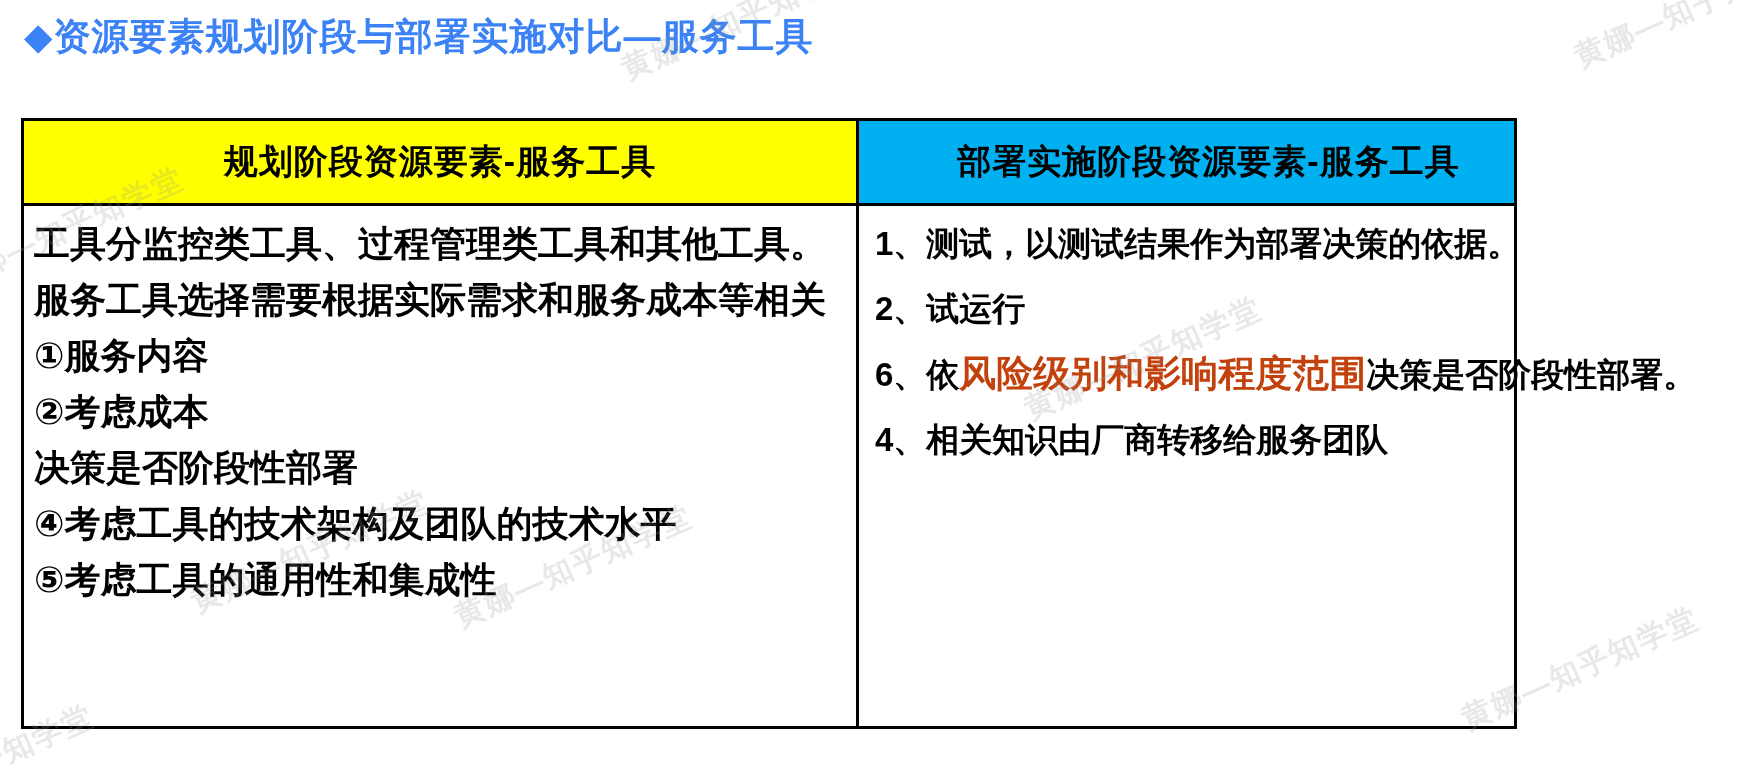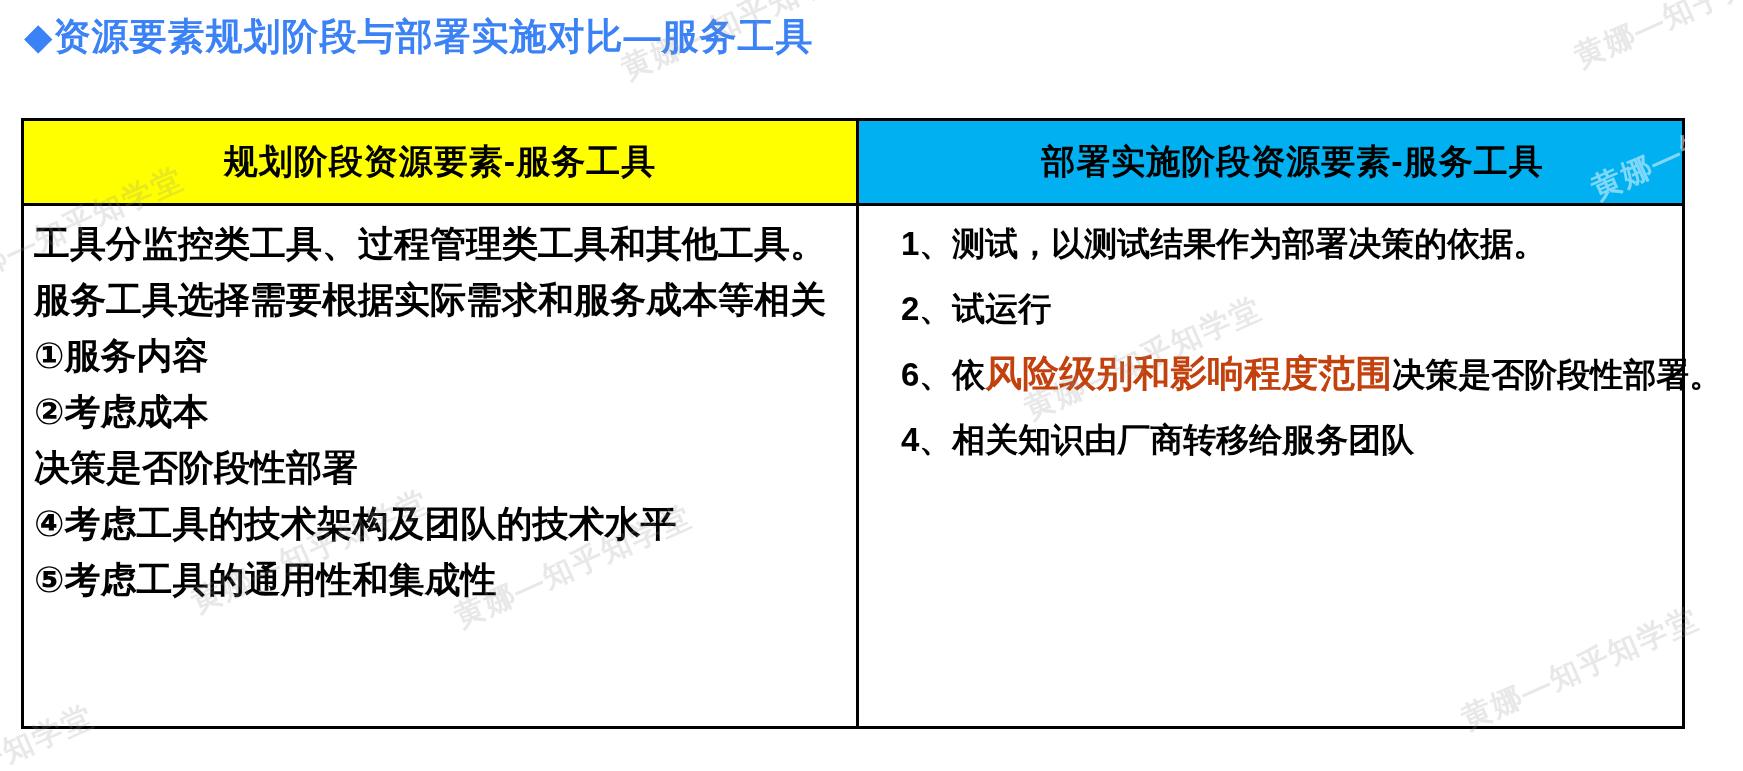--- a/index.html
+++ b/index.html
@@ -16,21 +16,21 @@
     font-size: 37px;
     font-weight: bold;
     color: #3b82f6;
     letter-spacing: 1px;
     white-space: nowrap;
     z-index: 3;
   }
   .cmp-table {
     position: absolute;
     left: 21px; top: 118px;
-    width: 1664px; height: 611px;
+    width: 1496px; height: 611px;
     border: 3px solid #000;
     display: flex;
     flex-direction: column;
     background: transparent;
     z-index: 2;
   }
   .hdr-row { display: flex; height: 85px; flex: 0 0 85px; }
   .body-row { display: flex; flex: 1 1 auto; }
   .col-left  { width: 835px; flex: 0 0 835px; border-right: 3px solid #000; }
   .col-right { flex: 1 1 auto; padding-left: 44px; }
@@ -52,21 +52,20 @@
     letter-spacing: 0px;
   }
   .cell-right {
     padding: 16px 6px 0 16px;
     font-size: 33px; font-weight: bold; color: #000;
   }
   .cell-right .item {
     line-height: 44px;
     margin-bottom: 21px;
     white-space: nowrap;
-    margin-left: 26px;
   }
   .hl-red { color: #c2410c; font-size: 37px; }
   .watermark {
     position: absolute;
     font-size: 30px;
     font-weight: bold;
     color: rgba(150,150,150,0.22);
     white-space: nowrap;
     transform: rotate(-24deg);
     transform-origin: 0 0;

